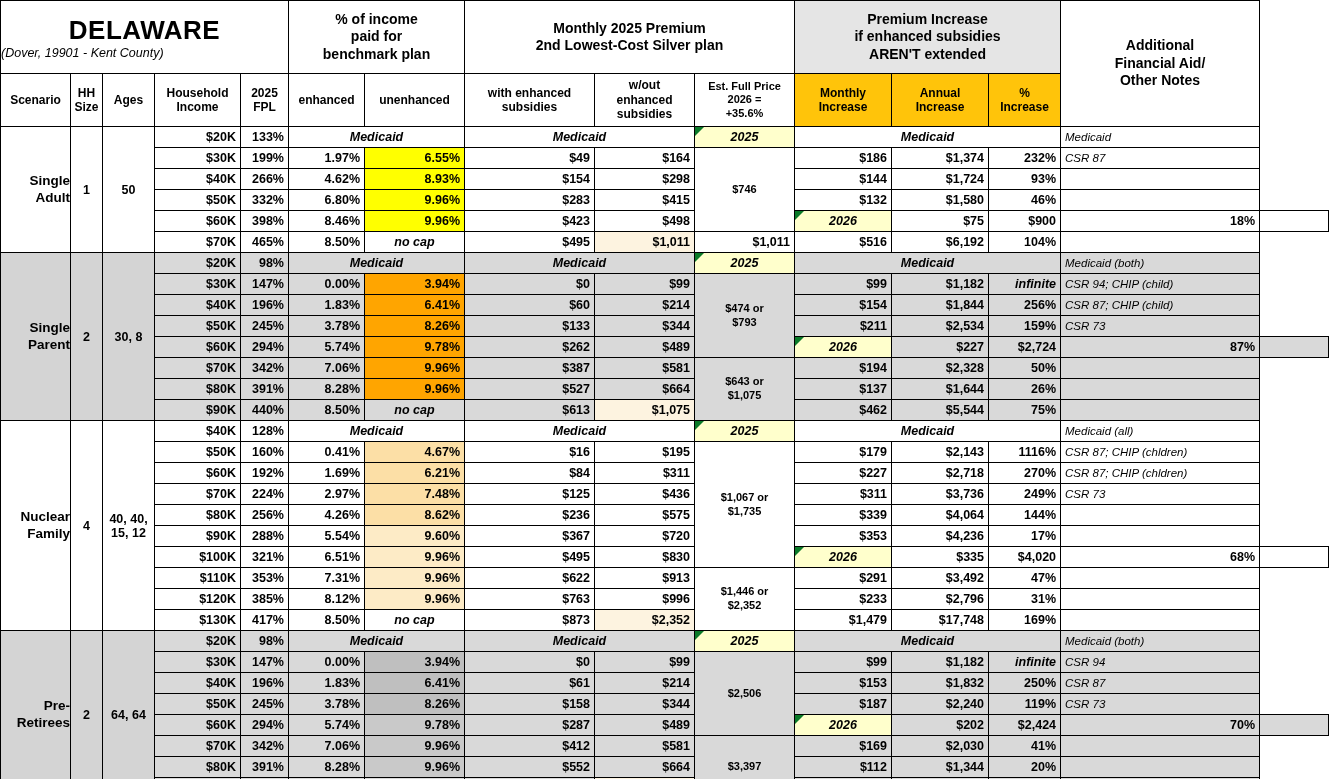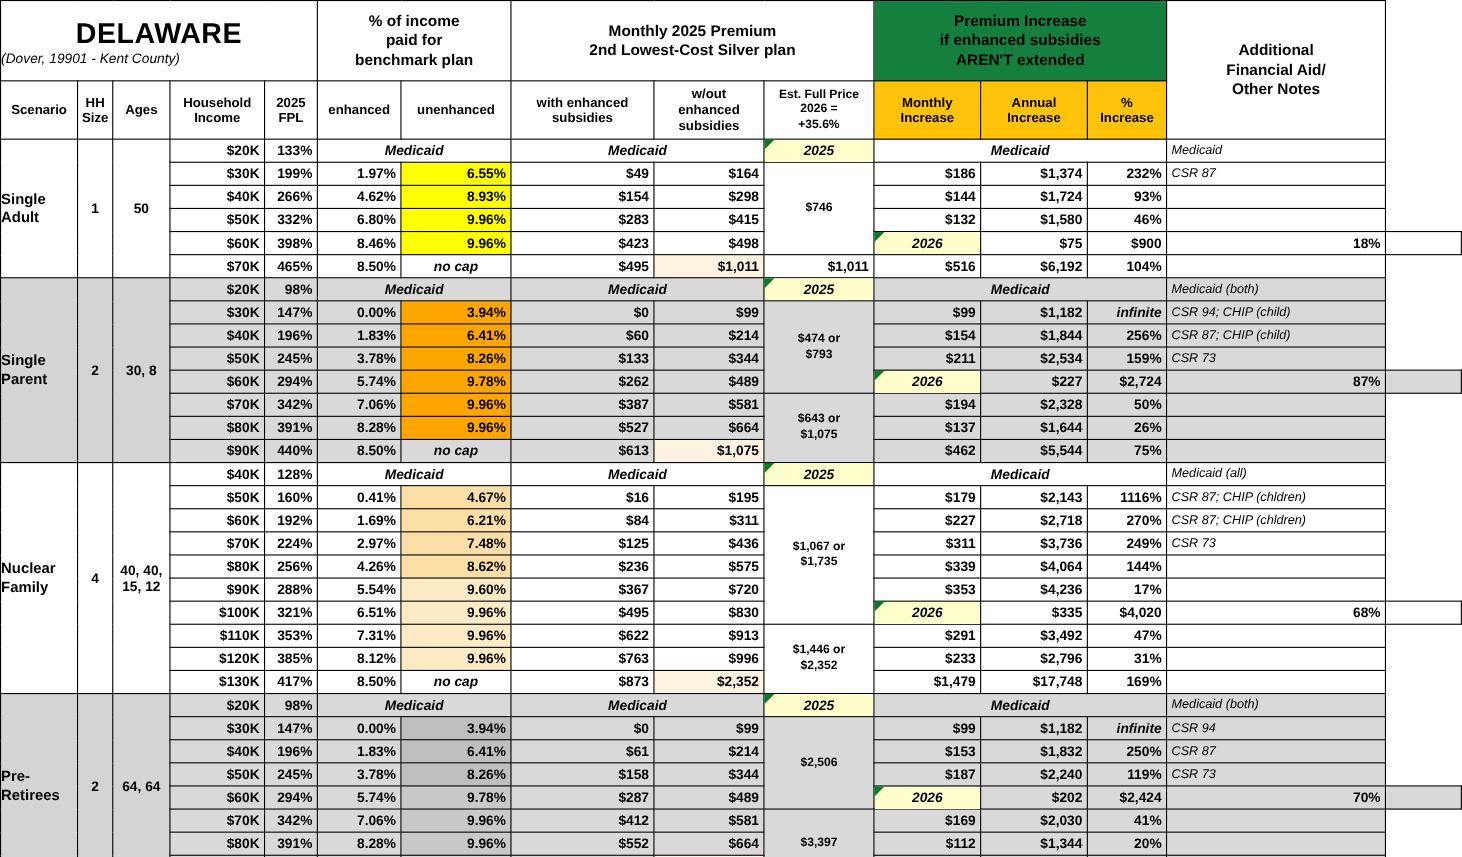--- a/index.html
+++ b/index.html
@@ -8,34 +8,34 @@
   table{border-collapse:collapse;table-layout:fixed;width:1329px;}
   td,th{border:1px solid #000;padding:0;font-size:12.5px;vertical-align:middle;}
   .c{text-align:center;}
   .r{text-align:right;padding-right:4px;}
   .b{font-weight:bold;}
   .i{font-style:italic;}
   .hdr-title{font-size:26px;font-weight:bold;text-align:center;letter-spacing:.5px;}
   .hdr-sub{font-size:12.5px;font-style:italic;text-align:left;}
   .hdr2{font-size:14px;font-weight:bold;text-align:center;line-height:1.25;}
   .colhdr{font-size:12px;font-weight:bold;text-align:center;line-height:1.2;height:52px;}
-  .orange{background:#15803d;}
+  .orange{background:#e5e5e5;}
   .orangelite{background:#FFC40A;margin-left:43px;}
   .yellowhl{background:#FFFF00;}
   .amber{background:#FFA500;}
   .peach{background:#FCDFA6;}
   .peachlite{background:#FDEBC6;}
   .grey{background:#D4D4D4;}
   .greyrow{background:#D9D9D9;}
   .greydark{background:#BFBFBF;}
   .greymid{background:#C9C9C9;}
   .lightyellow{background:#FFFFCC;}
   .verylightpeach{background:#FDF3E0;}
   .rowh{height:21px;}
-  .scen{font-size:13.5px;font-weight:bold;text-align:left;line-height:1.2;}
+  .scen{font-size:13.5px;font-weight:bold;text-align:right;line-height:1.2;}
   .note{font-size:11.5px;font-style:italic;text-align:left;padding-left:4px;}
   .mediitalic{font-style:italic;font-weight:bold;text-align:center;}
   .yr{font-style:italic;font-weight:bold;text-align:center;}
   .fullprice{font-weight:bold;text-align:center;font-size:11px;line-height:1.25;}
   .nocap{font-style:italic;font-weight:bold;text-align:center;margin-left:16px;}
   .tri{position:relative;}
   .tri:before{content:"";position:absolute;left:0;top:0;border-top:9px solid #0a7a28;border-right:9px solid transparent;}
 </style>
 </head>
 <body>

